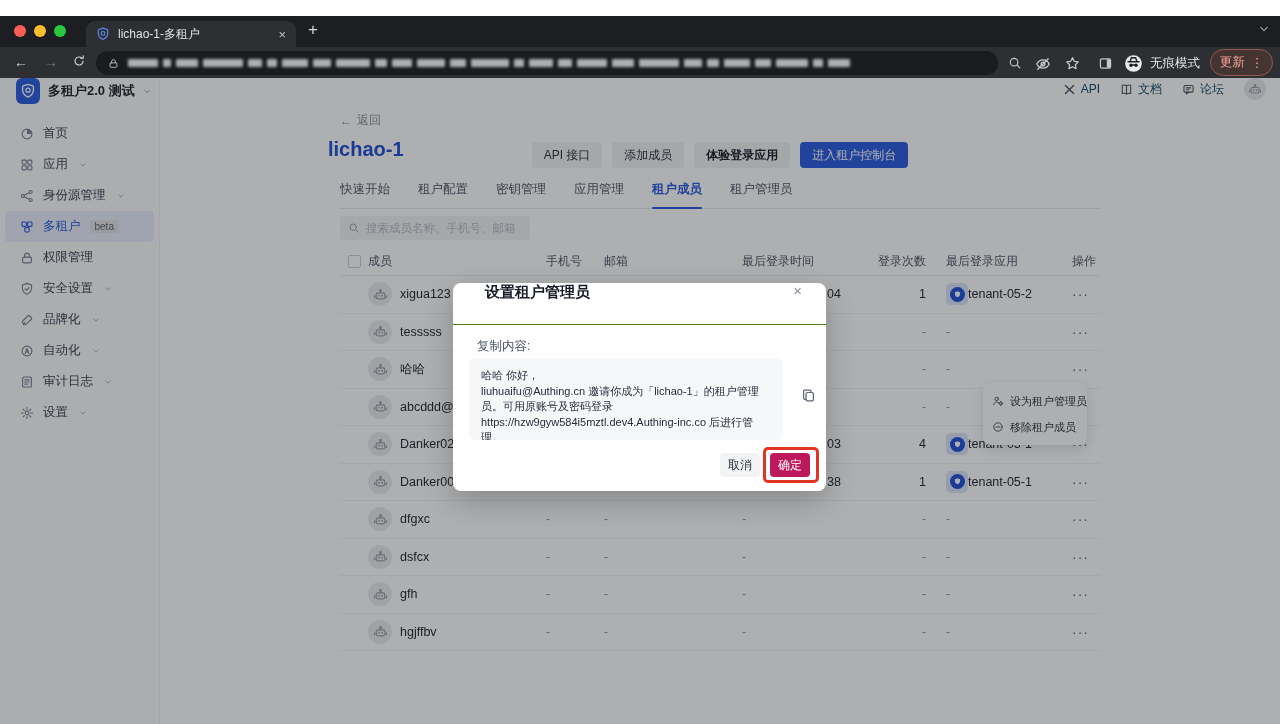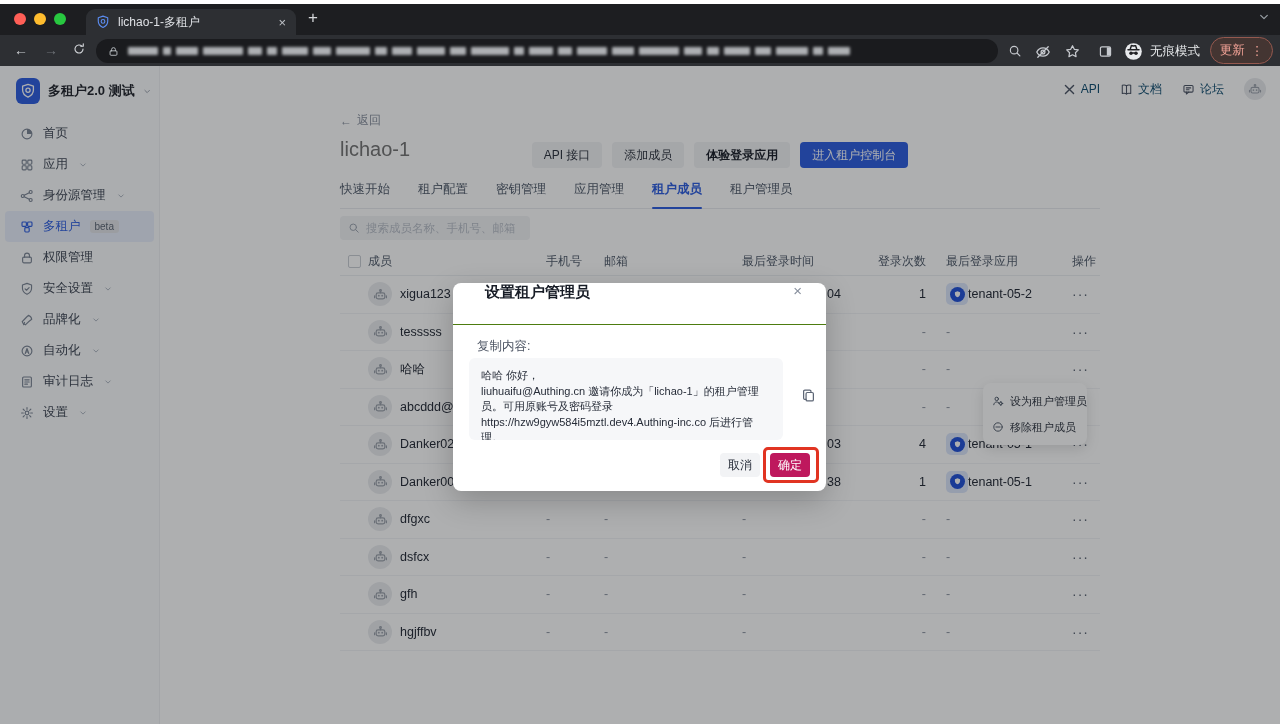--- a/index.html
+++ b/index.html
@@ -3,21 +3,21 @@
 <meta charset="utf-8">
 <style>
   * { margin:0; padding:0; box-sizing:border-box; }
   html,body { width:1280px; height:724px; }
   body { position:relative; overflow:hidden; background:#fff;
          font-family:"Liberation Sans","DejaVu Sans",sans-serif; }
   .i { display:inline-flex; align-items:center; justify-content:center; }
   .i svg { width:100%; height:100%; display:block; }
 
   
-  .chrome { position:absolute; top:4px; left:0; right:0; height:44px; z-index:90; }
+  .chrome { position:absolute; top:16px; left:0; right:0; height:44px; z-index:90; }
   .tabstrip { position:relative; height:31px; background:#1d1e21; }
   .traffic { position:absolute; left:14px; top:9px; display:flex; gap:8px; }
   .tl { width:12px; height:12px; border-radius:50%; }
   .tab { position:absolute; left:86px; top:5px; width:210px; height:26px; background:#2d2f33;
          border-radius:9px 9px 0 0; display:flex; align-items:center; gap:8px; padding:0 10px; }
   .tab-favicon { width:14px; height:14px; color:#5b8cf0; }
   .tab-title { flex:1; font-size:12px; color:#dfe1e5; white-space:nowrap; overflow:hidden; }
   .tab-close { color:#bfc2c7; font-size:13px; line-height:1; }
   .newtab { position:absolute; left:308px; top:4px; color:#d5d7da; font-size:17px; }
   .strip-chev { position:absolute; right:10px; top:7px; width:12px; height:12px; color:#9aa0a6; }
@@ -59,21 +59,21 @@
   .top-icons { position:absolute; top:16px; right:14px; display:flex; align-items:center; gap:20px;
                font-size:12px; color:#0c4a6e;justify-content:space-between; }
   .top-link { display:flex; align-items:center; gap:5px; }
   .top-link .i { width:13px; height:13px; color:#4a5263; }
   .avatar { width:22px; height:22px; border-radius:50%; background:#e7e9ec; color:#9aa0aa;
             display:flex; align-items:center; justify-content:center; }
   .avatar .i { width:14px; height:14px; }
 
   .back-link { position:absolute; top:50px; left:180px; display:flex; align-items:center; gap:5px;
                font-size:12px; color:#878f9d; }
-  .page-title { position:absolute; top:76px; left:180px; font-size:20px; font-weight:400; color:#737373; }
+  .page-title { position:absolute; top:76px; left:168px; font-size:20px; font-weight:700; color:#1d4ed8; }
   .actions { position:absolute; top:80px; left:180px; width:760px; display:flex;
              justify-content:center; gap:10px; }
   .btn { height:26px; padding:0 12px; border:none; border-radius:4px; background:#f2f3f5;
          font-size:12px; color:#2a303c; font-family:inherit; display:flex; align-items:center; }
   .btn.strong { font-weight:700; color:#171c26; }
   .btn.primary { background:#2b5ce0; color:#fff; }
 
   .tabs { position:absolute; top:116px; left:180px; width:760px; display:flex; gap:28px;
           border-bottom:1px solid #e8eaee; }
   .ptab { position:relative; padding:3px 0 10px; font-size:12.5px; color:#4e5969; }

